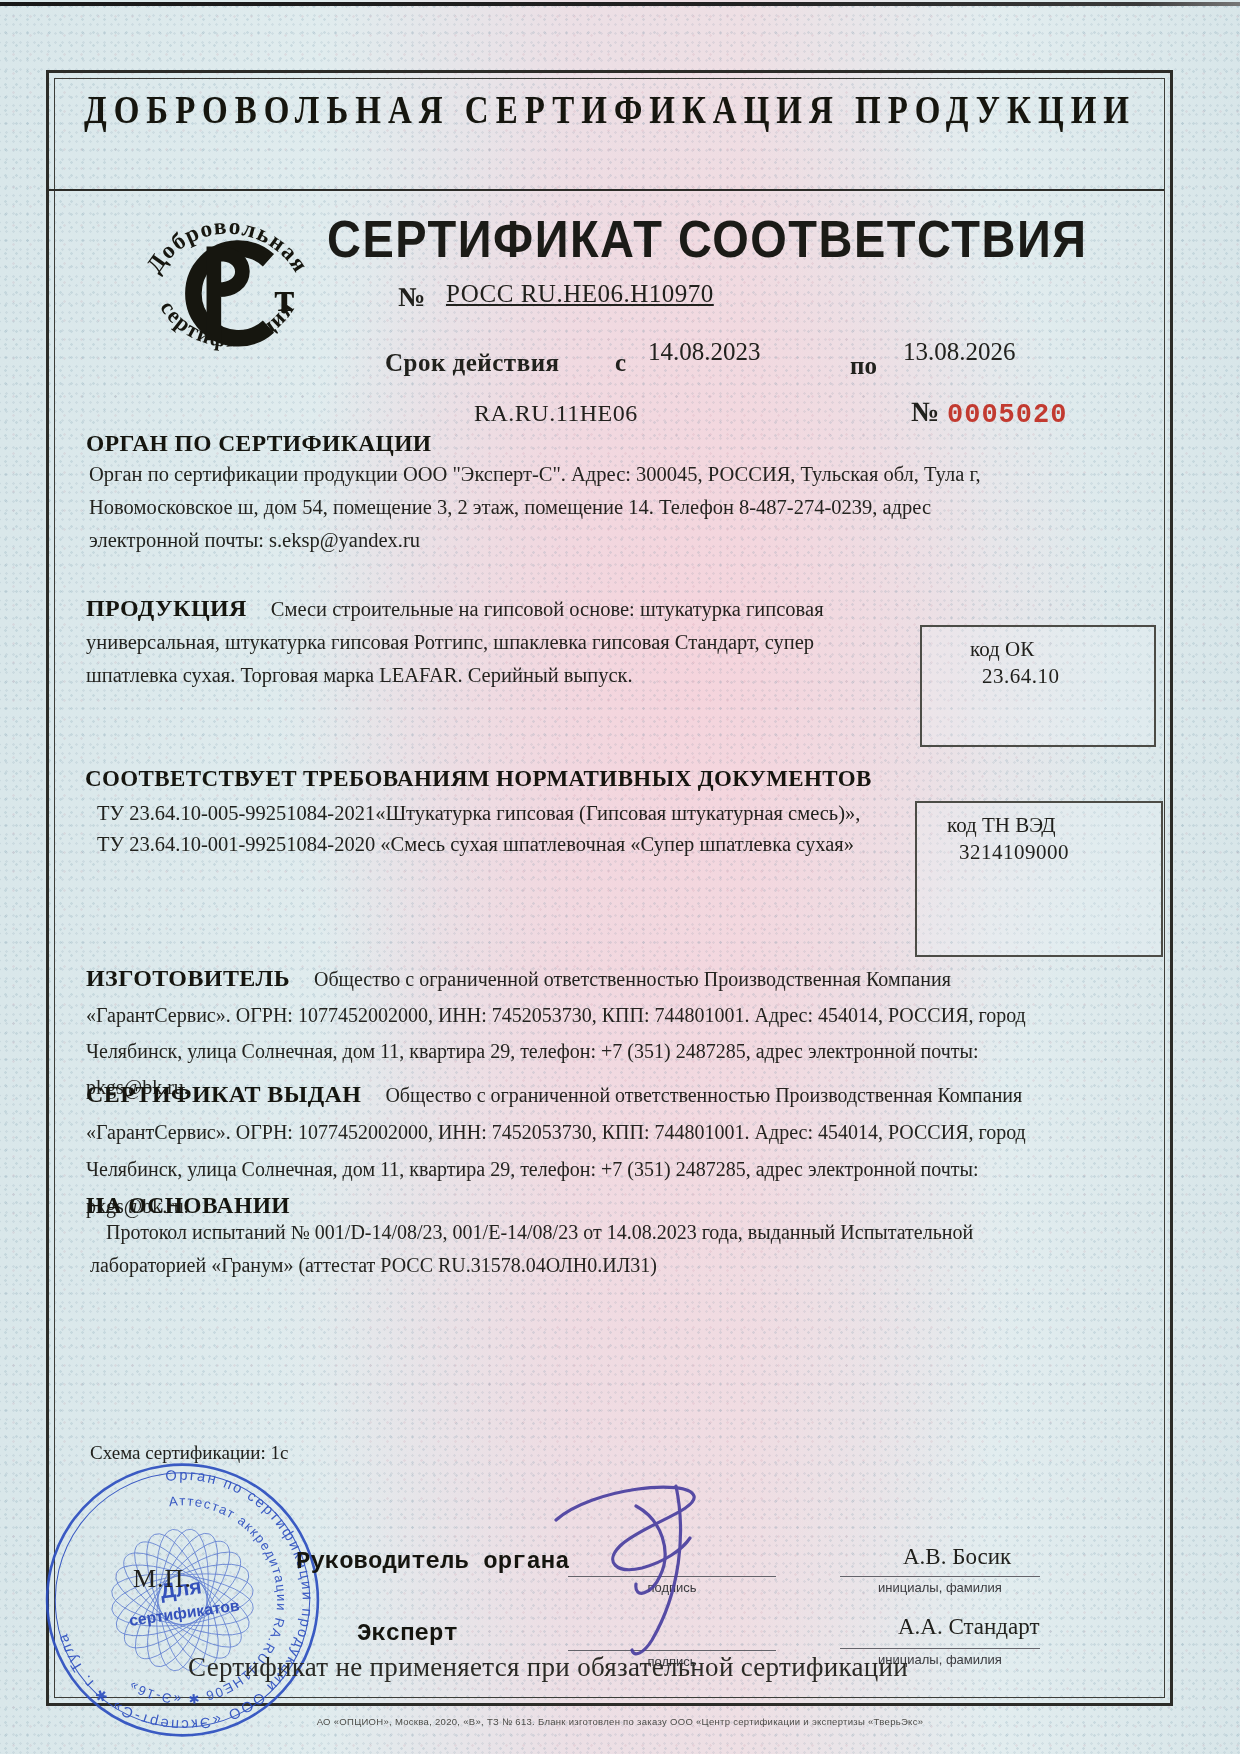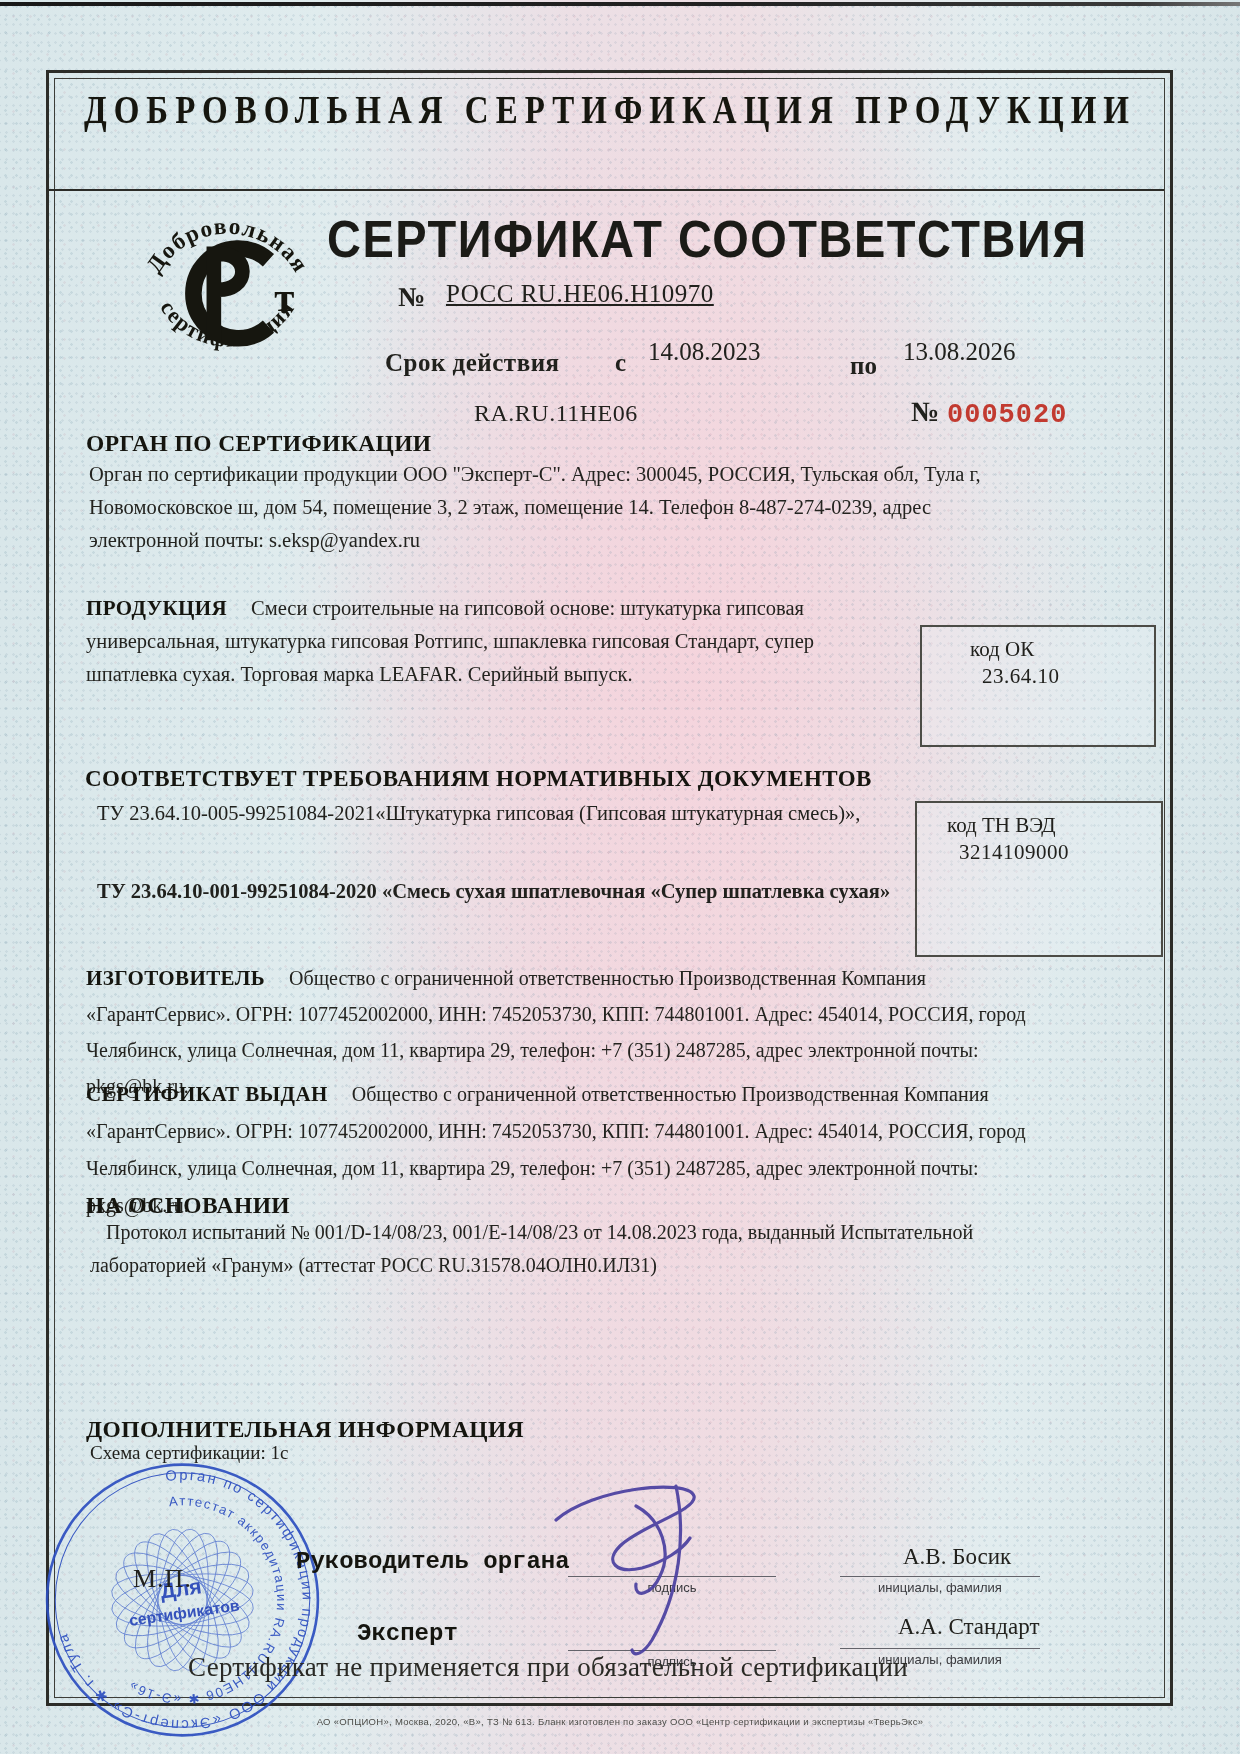--- a/index.html
+++ b/index.html
@@ -40,21 +40,21 @@
   .val-label{left:385px;top:349px;font-size:25px;font-weight:700;letter-spacing:.5px;}
   .val-s{left:615px;top:349px;font-size:25px;font-weight:700;}
   .date-from{left:648px;top:338px;font-size:25px;}
   .val-po{left:850px;top:352px;font-size:25px;font-weight:700;}
   .date-to{left:903px;top:338px;font-size:25px;}
   .serial-label{left:911px;top:396px;font-size:28px;font-weight:700;}
   .serial{left:947px;top:400px;font-family:"Liberation Mono",monospace;font-size:27px;font-weight:700;letter-spacing:1px;}
   .sec-h{font-size:23.5px;font-weight:700;letter-spacing:.4px;color:#15150f;white-space:nowrap;}
   .reg-num{left:474px;top:400px;font-size:24px;letter-spacing:.5px;}
   .para{font-size:20.5px;line-height:33px;color:#23231f;text-align:left;}
-  .ih{font-size:21px;font-weight:700;letter-spacing:.4px;color:#15150f;margin-right:24px;}
+  .ih{font-size:24px;font-weight:700;letter-spacing:.4px;color:#15150f;margin-right:24px;}
   .code-box{border:2px solid #4c4c46;background:rgba(235,244,246,.25);padding-left:12px;}
   .code-box .cl{font-size:21px;margin:10px 0 0 36px;}
   .code-box .cv{font-size:21px;margin:2px 0 0 48px;letter-spacing:.5px;}
   .cmp-line{font-size:20.5px;line-height:30px;white-space:nowrap;}
   .sig-role{font-size:24px;font-weight:700;color:#15150f;white-space:nowrap;font-family:Liberation Mono, monospace;}
   .sig-line{border-bottom:1.5px solid #63636a;height:0;}
   .sig-cap{font-family:"Liberation Sans",sans-serif;font-size:13px;color:#3a3a3e;text-align:center;}
   .sig-name{font-size:23px;white-space:nowrap;}
   .mp{font-size:26px;color:#22221e;letter-spacing:1px;}
   .bottom-note{left:188px;top:1652px;font-size:27px;color:#2a2a25;letter-spacing:.3px;white-space:nowrap;}
@@ -118,38 +118,37 @@
   <div class="abs para" style="left:86px;top:592px;width:742px;">
     <span class="ih">ПРОДУКЦИЯ</span><span>Смеси строительные на гипсовой основе: штукатурка гипсовая универсальная, штукатурка гипсовая Ротгипс, шпаклевка гипсовая Стандарт, супер шпатлевка сухая. Торговая марка LEAFAR. Серийный выпуск.</span>
   </div>
   <div class="abs code-box" style="left:920px;top:625px;width:220px;height:118px;">
     <div class="cl">код ОК</div>
     <div class="cv">23.64.10</div>
   </div>
 
   <div class="abs sec-h" style="left:85px;top:766px;font-size:23px;">СООТВЕТСТВУЕТ ТРЕБОВАНИЯМ НОРМАТИВНЫХ ДОКУМЕНТОВ</div>
   <div class="abs cmp-line" style="left:97px;top:798px;">ТУ 23.64.10-005-99251084-2021«Штукатурка гипсовая  (Гипсовая штукатурная смесь)»,</div>
-  <div class="abs cmp-line" style="left:97px;top:876px;font-weight:bold;">ТУ 23.64.10-001-99251084-2020 «Смесь сухая шпатлевочная «Супер шпатлевка сухая»</div>
+  <div class="abs cmp-line" style="left:97px;top:829px;">ТУ 23.64.10-001-99251084-2020 «Смесь сухая шпатлевочная «Супер шпатлевка сухая»</div>
   <div class="abs code-box" style="left:915px;top:801px;width:232px;height:152px;">
     <div class="cl" style="margin-left:18px;">код ТН ВЭД</div>
     <div class="cv" style="margin-left:30px;">3214109000</div>
   </div>
 
   <div class="abs para" style="left:86px;top:960px;width:958px;font-size:20px;line-height:36px;">
     <span class="ih">ИЗГОТОВИТЕЛЬ</span><span>Общество с ограниченной ответственностью Производственная Компания «ГарантСервис». ОГРН: 1077452002000, ИНН: 7452053730, КПП: 744801001. Адрес: 454014, РОССИЯ, город Челябинск, улица Солнечная, дом 11, квартира 29, телефон: +7 (351) 2487285, адрес электронной почты: pkgs@bk.ru.</span>
   </div>
 
   <div class="abs para" style="left:86px;top:1076px;width:958px;font-size:20px;line-height:37px;">
     <span class="ih">СЕРТИФИКАТ ВЫДАН</span><span>Общество с ограниченной ответственностью Производственная Компания «ГарантСервис». ОГРН: 1077452002000, ИНН: 7452053730, КПП: 744801001. Адрес: 454014, РОССИЯ, город Челябинск, улица Солнечная, дом 11, квартира 29, телефон: +7 (351) 2487285, адрес электронной почты: pkgs@bk.ru.</span>
   </div>
 
   <div class="abs sec-h" style="left:86px;top:1192px;">НА ОСНОВАНИИ</div>
   <div class="abs para" style="left:90px;top:1216px;width:945px;text-indent:16px;font-size:20px;line-height:33px;">Протокол испытаний № 001/D-14/08/23, 001/E-14/08/23 от 14.08.2023 года, выданный Испытательной лабораторией «Гранум» (аттестат РОСС RU.31578.04ОЛН0.ИЛ31)</div>
 
-  <div class="abs sec-h" style="left:86px;top:1416px;">ДОПОЛНИТЕЛЬНАЯ ИНФОРМАЦИЯ</div>
   <div class="abs" style="left:90px;top:1442px;font-size:19px;">Схема сертификации: 1с</div>
 
   <svg class="abs stamp" viewBox="0 0 280 280">
     <defs>
       <path id="sring1" d="M 140,22 A 118,118 0 1 1 139.9,22" fill="none"></path>
       <path id="sring2" d="M 140,47 A 93,93 0 1 1 139.9,47" fill="none"></path>
     </defs>
     <circle cx="140" cy="140" r="133" fill="none" stroke="#2d4fc0" stroke-width="2.6"></circle>
     <circle cx="140" cy="140" r="125" fill="none" stroke="#2d4fc0" stroke-width="1"></circle>
     <text font-size="14.5" fill="#2d4fc0" letter-spacing="2" font-family="Liberation Sans, sans-serif">

